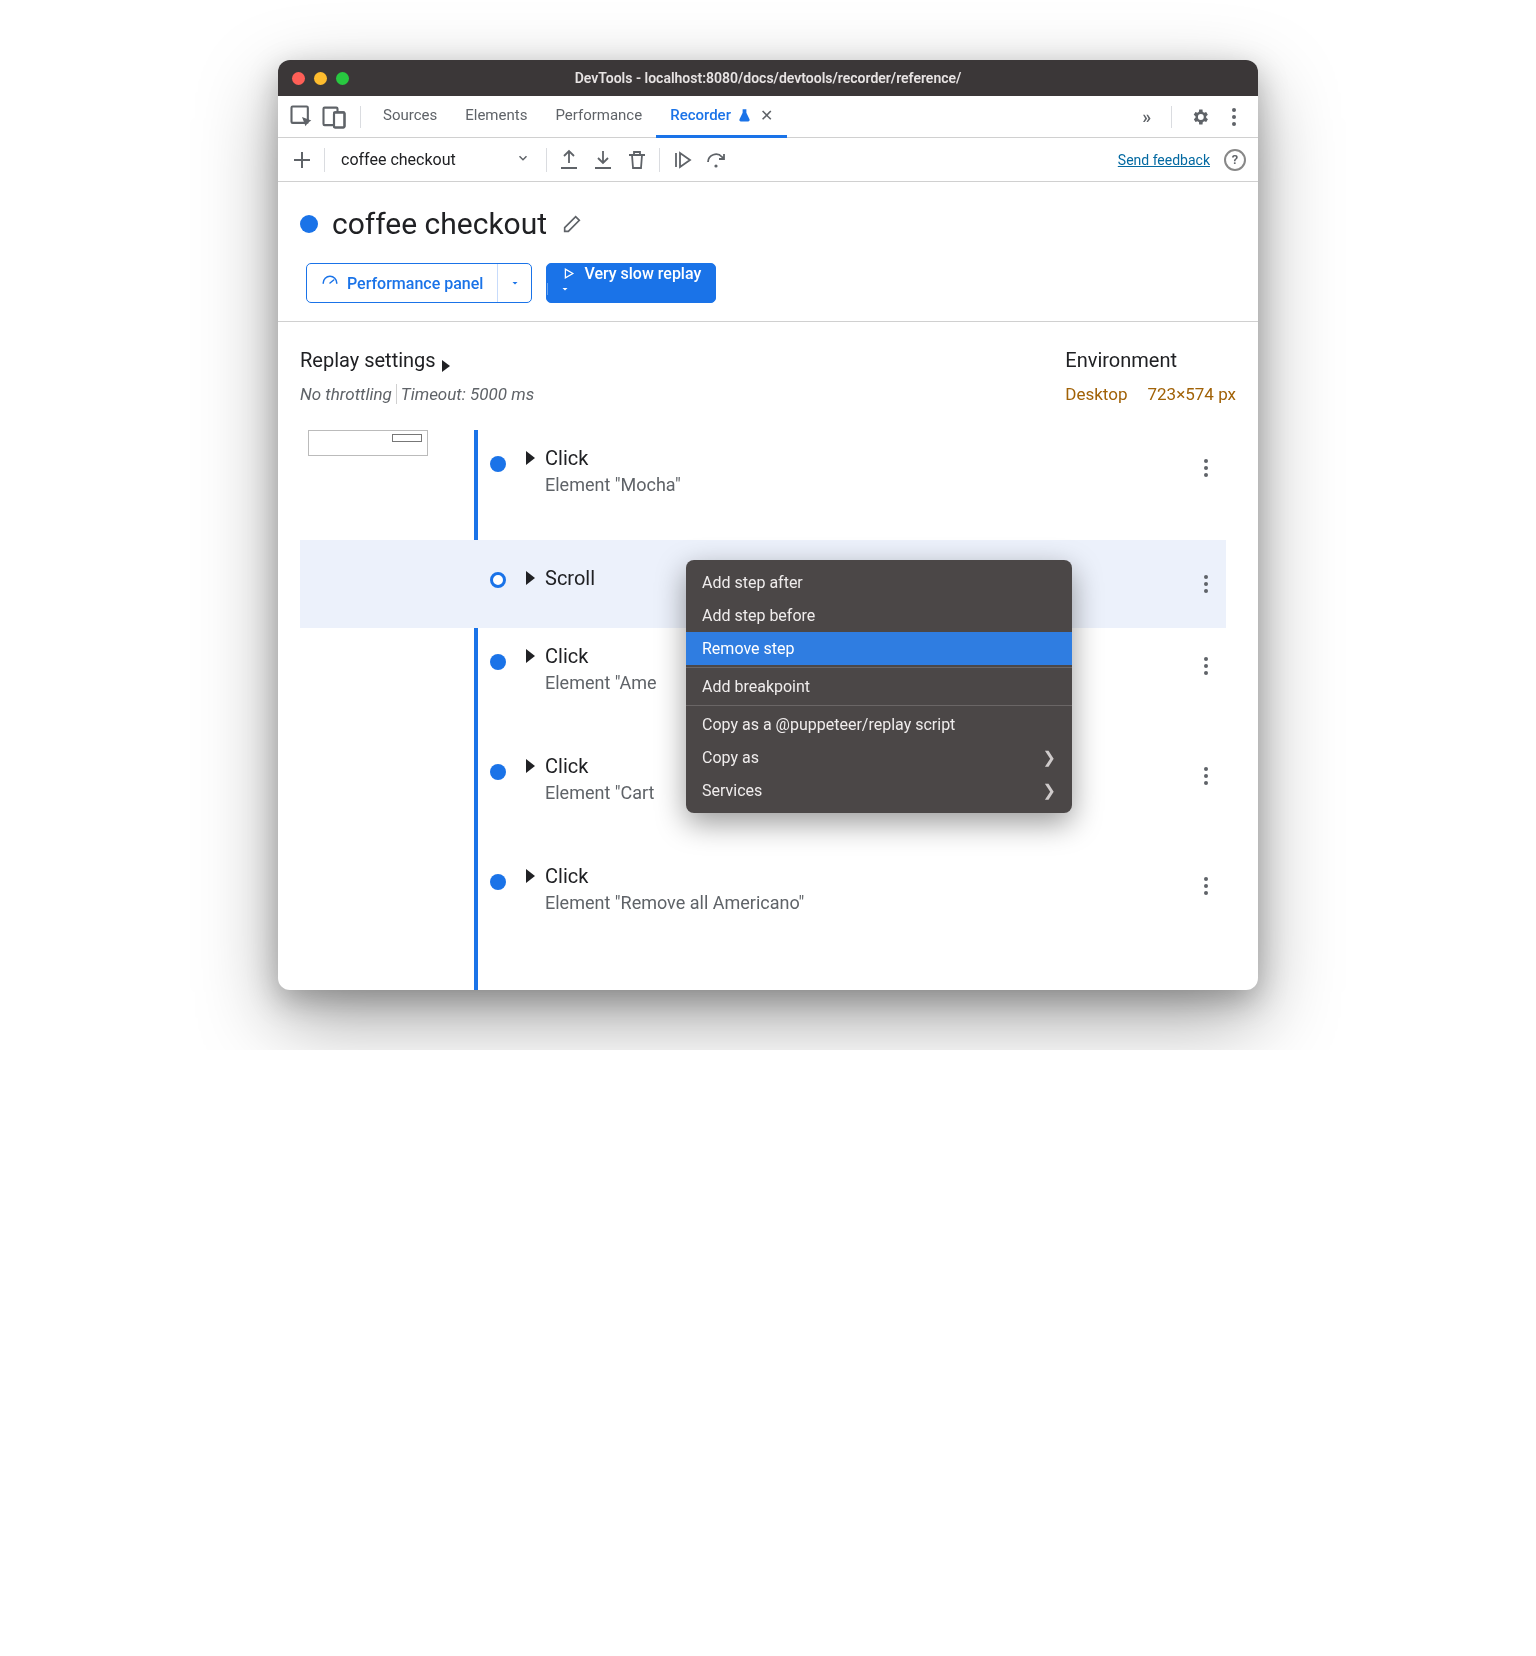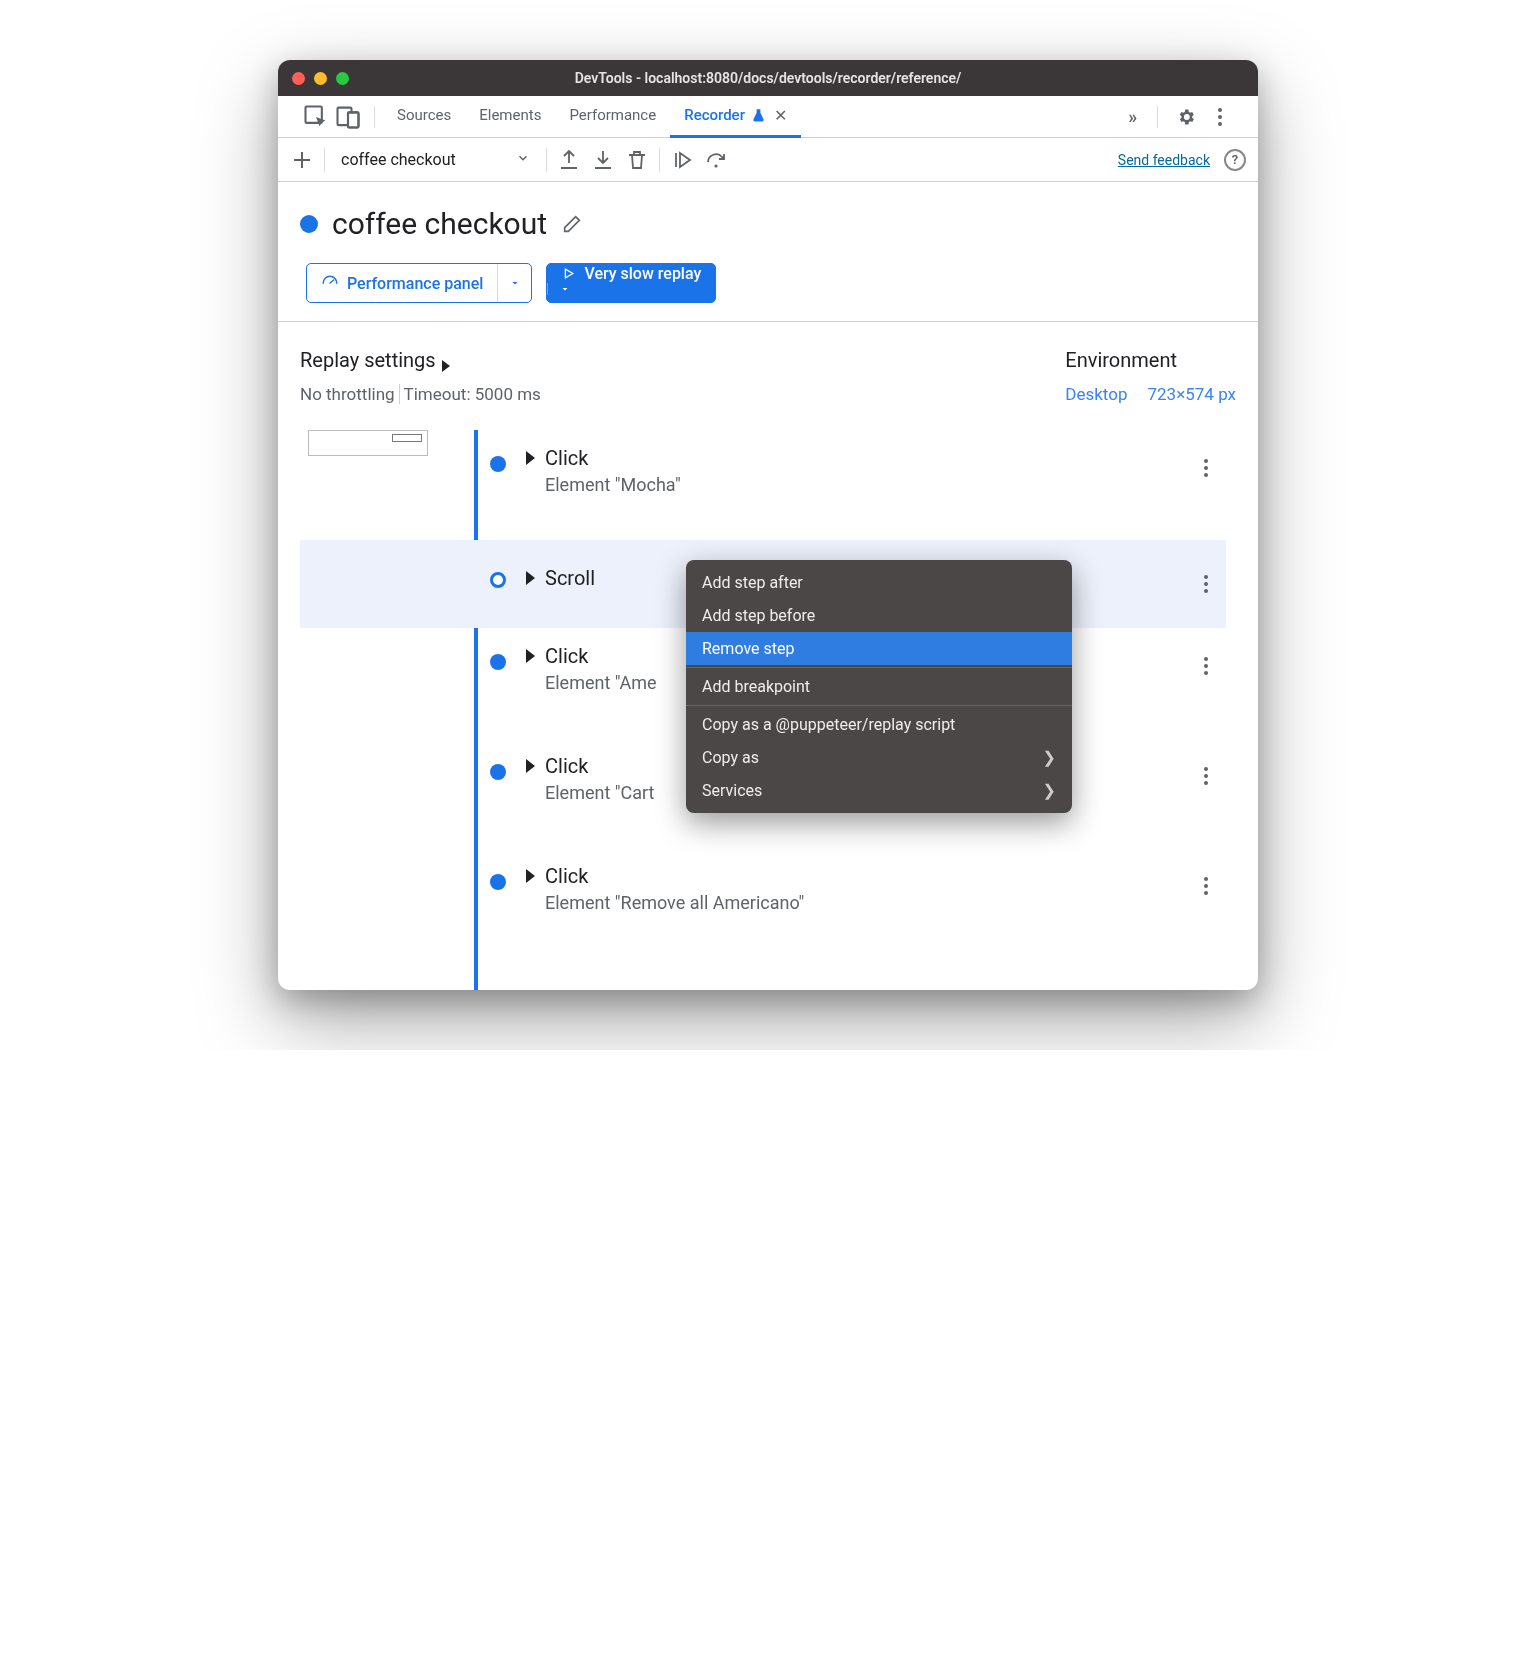--- a/index.html
+++ b/index.html
@@ -38,21 +38,21 @@
     color: #e7e3e3;
     font-size: 14px;
     font-weight: 600;
     pointer-events: none;
   }
 
   .tabbar {
     display: flex;
     align-items: center;
     border-bottom: 1px solid #d0d0d0;
-    padding: 0 24px;
+    padding: 0 10px;
     height: 42px;
     background: #fff;
   }
   .ico {
     width: 20px; height: 20px;
     display: inline-flex; align-items: center; justify-content: center;
     color: #5f6368;
   }
   .ico svg { width: 100%; height: 100%; }
   .inspect-btn, .device-btn {
@@ -138,25 +138,25 @@
   }
   .split-btn.outline .split-drop { border-left-color:#c7dbfb; }
   .split-btn.solid .split-drop { border-left-color: rgba(255,255,255,0.35); }
 
   .settings-row {
     display:flex; align-items:flex-start; justify-content:space-between;
     padding: 26px 22px 26px;
   }
   .settings-left { }
   .settings-title { font-size:20px; color:#202124; display:flex; align-items:flex-end; gap:6px; margin-bottom:12px; cursor:pointer;}
-  .settings-sub { font-size:17px; color:#5f6368; display:flex; gap:4px; align-items:center;}
+  .settings-sub { font-size:17px; color:#5f6368; display:flex; gap:4px; align-items:center;font-style:italic;}
   .settings-sub .minisep { width:1px; height:20px; background:#d0d0d0; }
   .settings-right { text-align:left; }
   .env-title { font-size:20px; color:#202124; margin-bottom:12px;}
-  .env-sub { font-size:17px; color:#3b82f6; display:flex; gap:10px; align-items:center;}
+  .env-sub { font-size:17px; color:#a16207; display:flex; gap:10px; align-items:center;}
 
   .steps-area {
     position: relative;
     padding: 0 32px 0 22px;
     min-height: 560px;
   }
   .timeline-col {
     position:absolute;
     left: 196px;
     top: 0;

